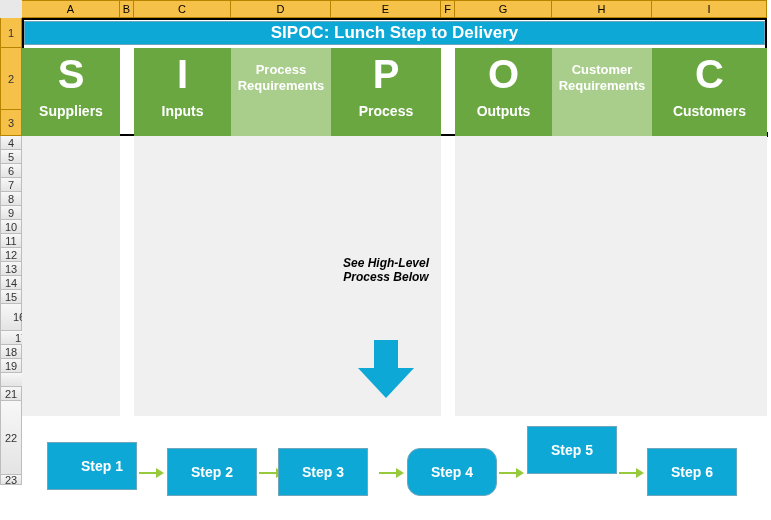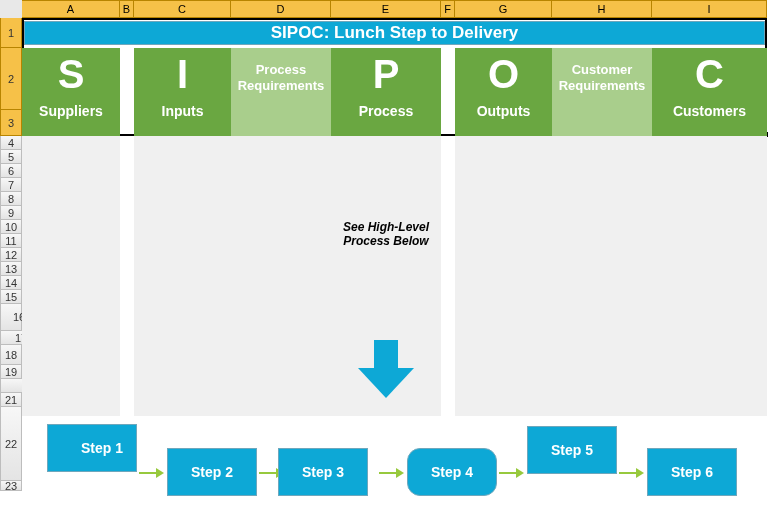--- a/index.html
+++ b/index.html
@@ -192,21 +192,21 @@
       <div style="height: 14px; width: 22px;">8</div>
       <div style="height: 14px; width: 22px;">9</div>
       <div style="height: 14px; width: 22px;">10</div>
       <div style="height: 14px; width: 22px;">11</div>
       <div style="height: 14px; width: 22px;">12</div>
       <div style="height: 14px; width: 22px;">13</div>
       <div style="height: 14px; width: 22px;">14</div>
       <div style="height: 14px; width: 22px;">15</div>
       <div style="height: 27px; width: 22px; padding-left: 16px;">16</div>
       <div style="height: 14px; width: 42px;">17</div>
-      <div style="height: 20px; width: 22px;">18</div>
+      <div style="height: 14px; width: 22px;">18</div>
       <div style="height: 14px; width: 22px;">19</div>
       <div style="height: 14px; width: 32px; padding-left: 40px;">20</div>
       <div style="height: 14px; width: 22px;">21</div>
       <div style="height: 74px; width: 22px;">22</div>
       <div style="height: 10px; width: 22px;">23</div>
     </div>
 
   <div class="grid">
 
     <div class="select-box" style="left:0;top:0;width:745px;height:118px;">
@@ -255,35 +255,35 @@
       <div class="big">C</div>
       <div class="lab" style="height:26px;">Customers</div>
     </div>
 
     <style>.hcell[style*="top:30;"] { top:30px !important; }</style>
 
     <div class="bodycol" style="left:0;top:118px;width:98px;height:280px;"></div>
     <div class="bodycol" style="left:112px;top:118px;width:97px;height:280px;"></div>
     <div class="bodycol" style="left:209px;top:118px;width:100px;height:280px;"></div>
     <div class="bodycol" style="left:309px;top:118px;width:110px;height:280px;">
-      <div class="note" style="margin-top:84px;">
+      <div class="note" style="margin-top:120px;">
         <span>See High-Level</span><br>
         <span>Process Below</span>
       </div>
     </div>
     <div class="bodycol" style="left:433px;top:118px;width:97px;height:280px;"></div>
     <div class="bodycol" style="left:530px;top:118px;width:100px;height:280px;"></div>
     <div class="bodycol" style="left:630px;top:118px;width:115px;height:280px;"></div>
 
     <div class="down-arrow" style="left:336px; top:322px;">
       <div class="shaft"></div>
       <div class="head"></div>
     </div>
 
-    <div class="stepbox" style="left:25px; top:406px; width:90px; height:48px;padding-left:20px;">
+    <div class="stepbox" style="left:25px; top:424px; width:90px; height:48px;padding-left:20px;">
         <span>Step 1</span>
       </div>
     <div class="step-arrow" style="left:117px;top:450px;width:25px;">
         <div class="line"></div>
         <div class="tri"></div>
       </div>
 
     <div class="stepbox" style="left:145px; top:430px; width:90px; height:48px;">
         <span>Step 2</span>
       </div>

